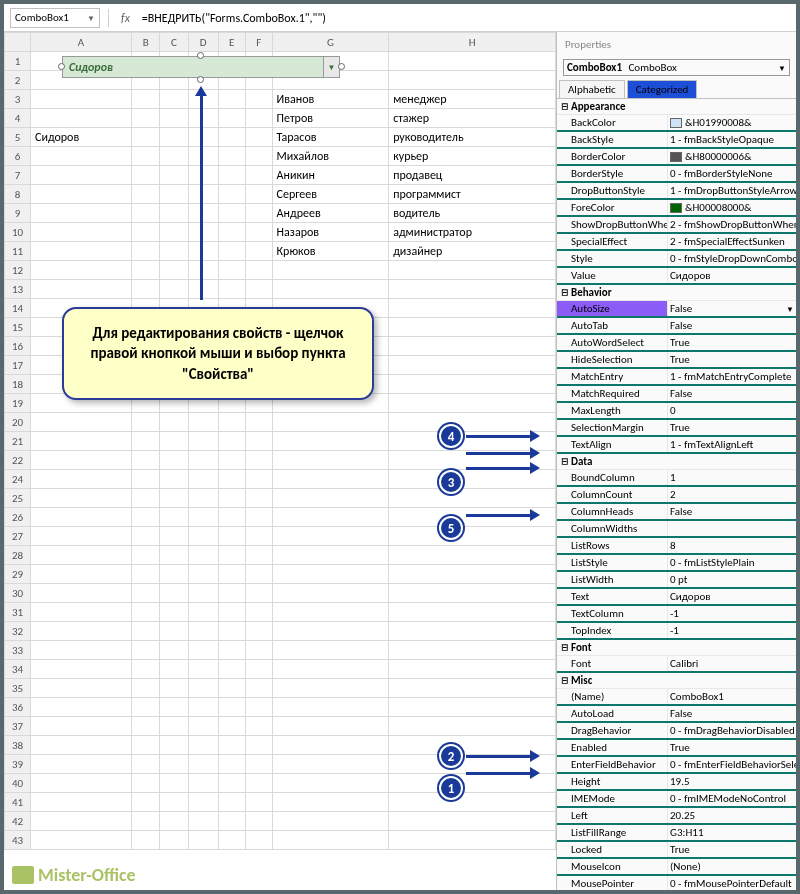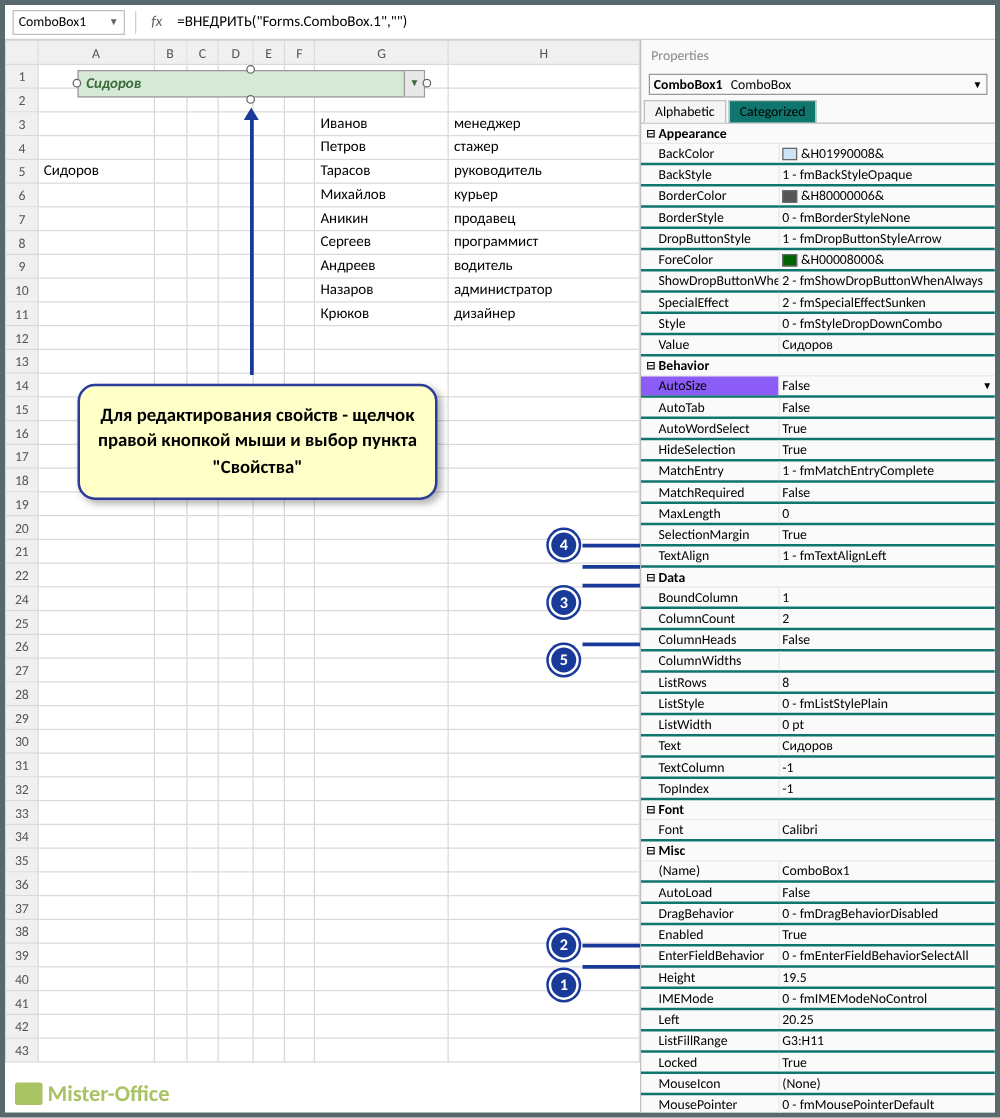--- a/index.html
+++ b/index.html
@@ -13,34 +13,34 @@
 .main { display: flex; height: calc(100% - 28px); }
 .sheet { flex: 1; position: relative; overflow: hidden; }
 .grid { border-collapse: collapse; width: 100%; }
 .grid th, .grid td { border: 1px solid #d9d9d9; font-weight: normal; text-align: left; padding: 0 4px; height: 19px; font-size: 12px; overflow: hidden; white-space: nowrap; }
 .grid thead th { background: #f0f0f0; text-align: center; font-size: 11px; color: #555; }
 .grid .rh { background: #f0f0f0; text-align: center; width: 26px; font-size: 11px; color: #555; }
 .grid thead th:first-child { width: 26px; }
 .combo { position: absolute; left: 58px; top: 24px; width: 278px; height: 22px; border: 1px solid #999; background: #d6e9d6; display: flex; align-items: center; padding: 0 6px; color: #3a6b3a; font-style: italic; font-weight: bold; }
 .combo .dd { position: absolute; right: 0; top: 0; width: 16px; height: 100%; border-left: 1px solid #999; background: #e8e8e8; display: flex; align-items: center; justify-content: center; font-size: 8px; }
 .handle { position: absolute; width: 7px; height: 7px; border: 1px solid #666; background: #fff; border-radius: 50%; }
-.tip { position: absolute; left: 58px; top: 275px; width: 288px; background: #ffffc8; border: 2px solid #2a3b9a; border-radius: 14px; padding: 14px 10px; text-align: center; font-size: 15px; font-weight: bold; line-height: 1.35; box-shadow: 3px 3px 6px rgba(0,0,0,0.3); }
+.tip { position: absolute; left: 58px; top: 275px; width: 312px; background: #ffffc8; border: 2px solid #2a3b9a; border-radius: 14px; padding: 14px 10px; text-align: center; font-size: 15px; font-weight: bold; line-height: 1.35; box-shadow: 3px 3px 6px rgba(0,0,0,0.3); }
 .badge { position: absolute; width: 24px; height: 24px; border-radius: 50%; background: #1a3a9a; border: 2px solid #fff; box-shadow: 0 0 0 2px #1a3a9a; color: #fff; font-weight: bold; display: flex; align-items: center; justify-content: center; font-size: 13px; }
 .arrow { position: absolute; background: #1a3a9a; }
 .arrow.h { height: 3px; }
 .arrow.h::after { content: ''; position: absolute; right: -10px; top: -5px; border: 6px solid transparent; border-left: 10px solid #1a3a9a; }
 .arrow.v { width: 3px; }
 .arrow.v::after { content: ''; position: absolute; top: -10px; left: -5px; border: 6px solid transparent; border-bottom: 10px solid #1a3a9a; }
-.props { width: 284px; border-left: 1px solid #c0c0c0; background: #fafafa; display: flex; flex-direction: column; font-size: 11px; }
+.props { width: 240px; border-left: 1px solid #c0c0c0; background: #fafafa; display: flex; flex-direction: column; font-size: 11px; }
 .props-title { padding: 6px 8px; color: #888; }
 .props-sel { margin: 2px 6px; border: 1px solid #999; padding: 1px 3px; display: flex; align-items: center; justify-content: space-between; font-size: 11px; gap: 21px; }
 .props-sel b { margin-right: 4px; }
 .tabs { display: flex; border-bottom: 1px solid #c0c0c0; padding: 0 2px; gap: 2px; margin-top: 2px; }
 .tab { border: 1px solid #c0c0c0; border-bottom: none; padding: 2px 8px; font-size: 11px; background: #f5f5f5; }
-.tab.active { background: #0f766e; }
+.tab.active { background: #1d4ed8; }
 .props-list { flex: 1; overflow-y: auto; }
 .pgroup { display: flex; align-items: center; font-weight: bold; padding: 1px 2px; border-bottom: 1px solid #e8e8e8; }
 .pgroup .tw { width: 12px; text-align: center; font-family: monospace; }
 .prow { display: flex; border-bottom: 2px solid #0f766e; font-size: 11px; }
 .prow .pk { width: 110px; padding: 1px 2px 1px 14px; overflow: hidden; white-space: nowrap; }
 .prow .pv { flex: 1; padding: 1px 2px; border-left: 1px solid #e8e8e8; overflow: hidden; white-space: nowrap; display: flex; align-items: center; gap: 3px; }
 .prow.sel .pk { background: #8b5cf6; }
 .swatch { width: 12px; height: 10px; border: 1px solid #666; display: inline-block; }
 .watermark { position: absolute; left: 8px; bottom: 4px; color: #9bb84a; font-size: 18px; font-weight: bold; opacity: 0.85; display: flex; align-items: center; gap: 4px; }
 .watermark .wmicon { width: 22px; height: 18px; background: linear-gradient(#9bb84a,#9bb84a); border-radius: 2px; position: relative; }

